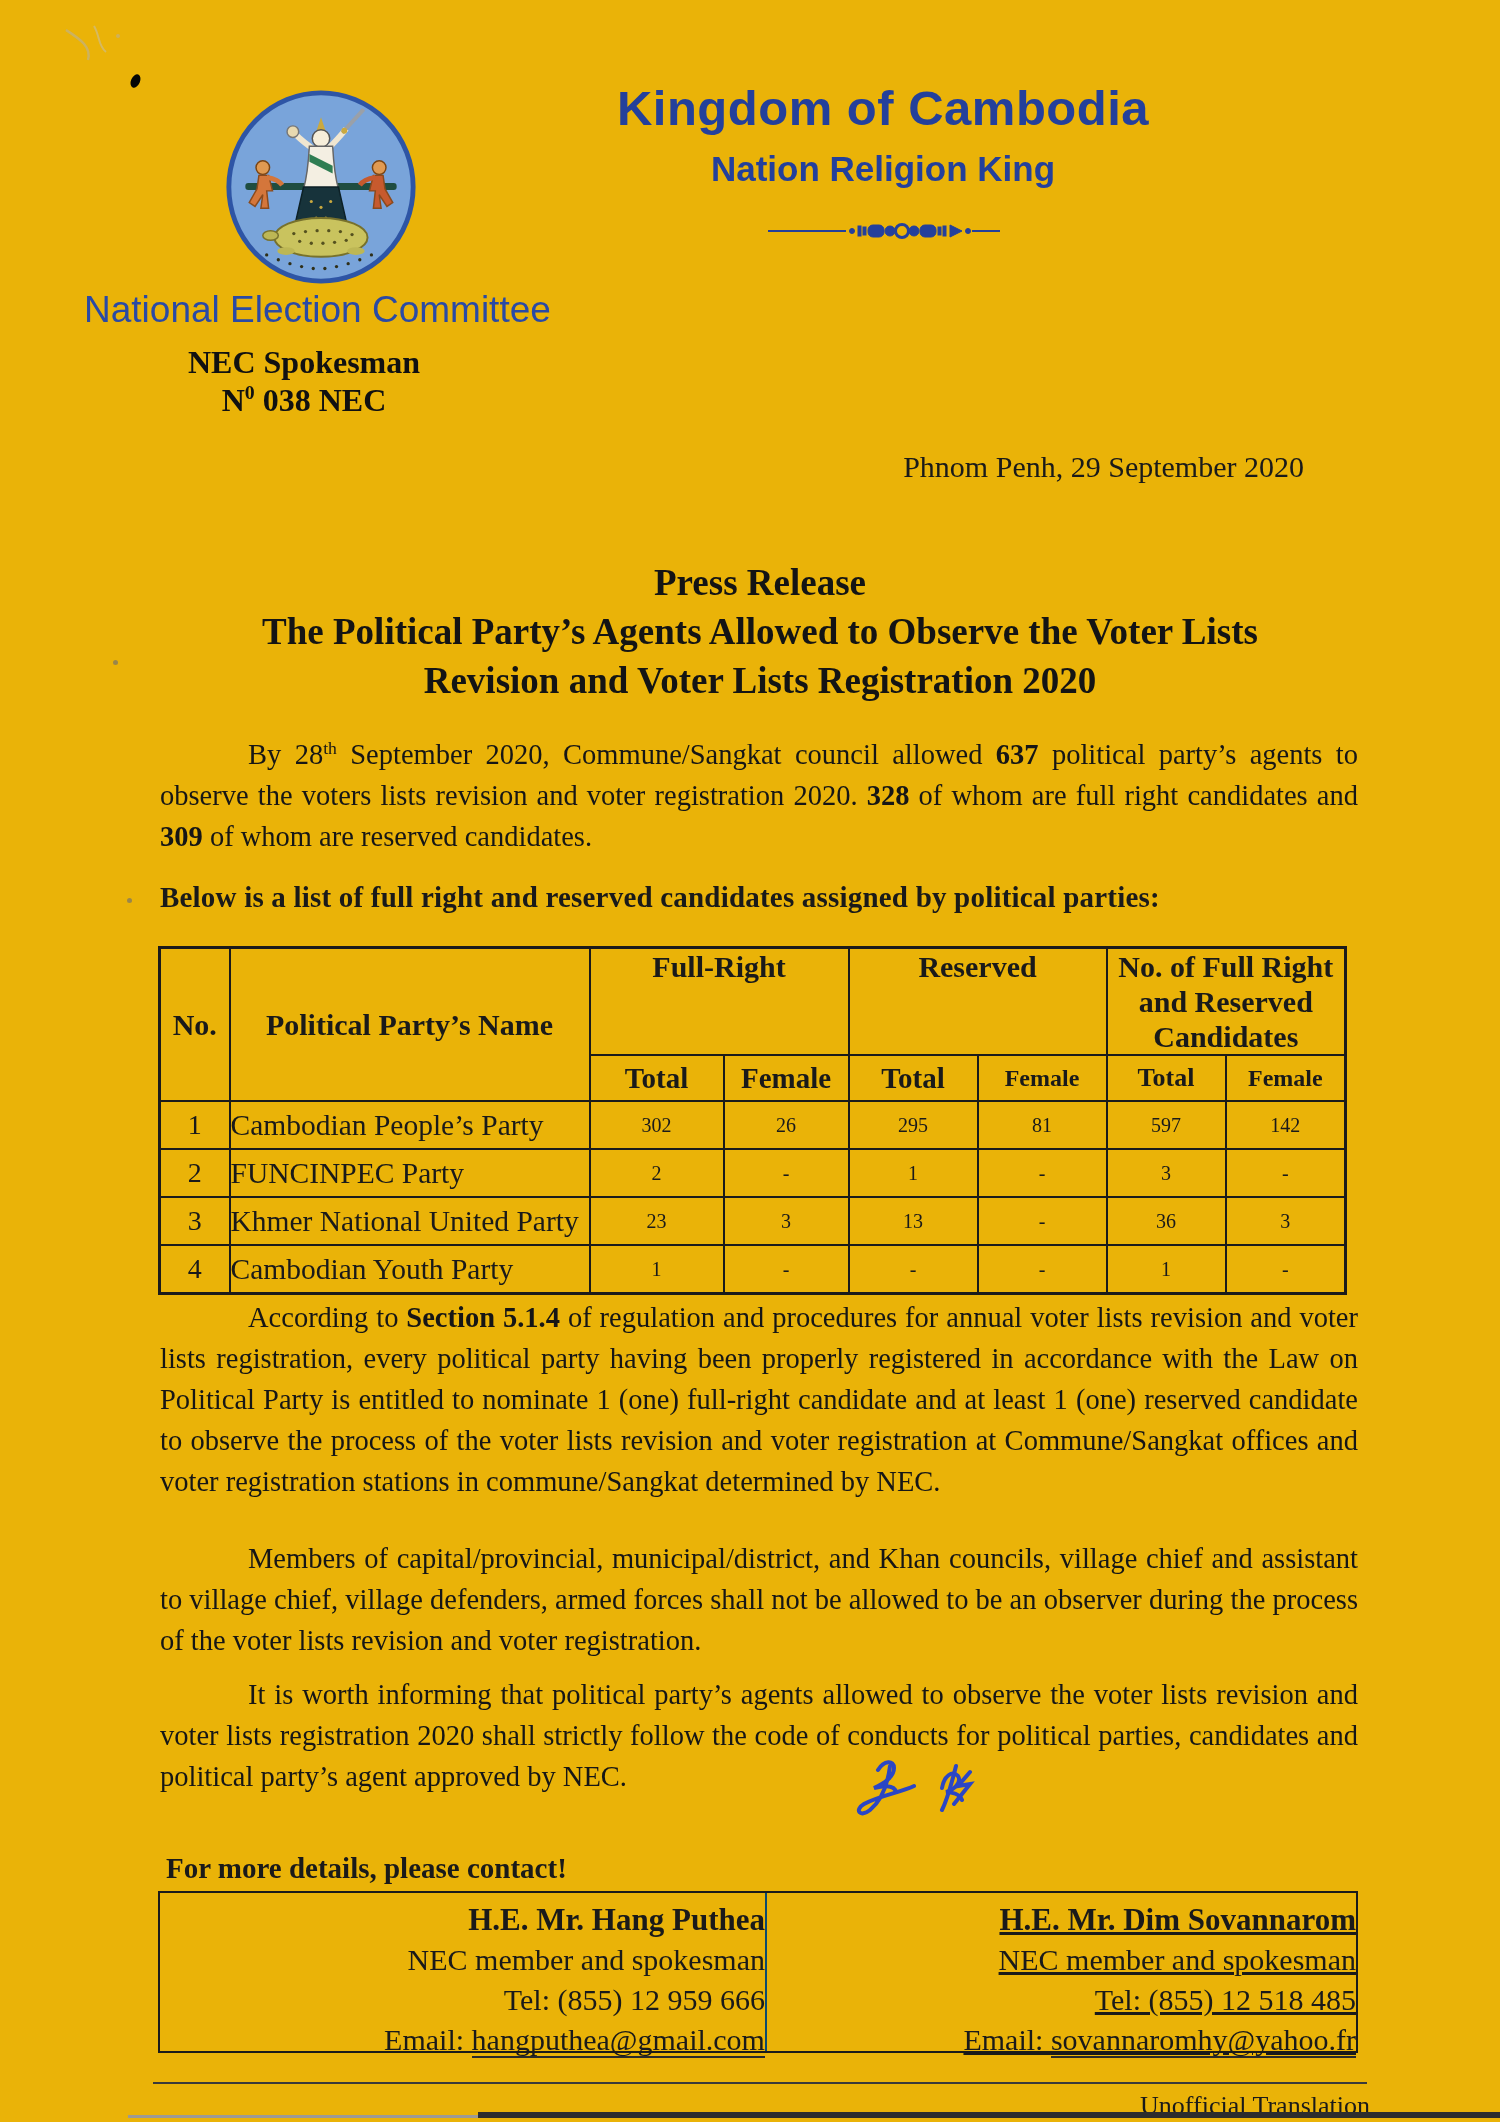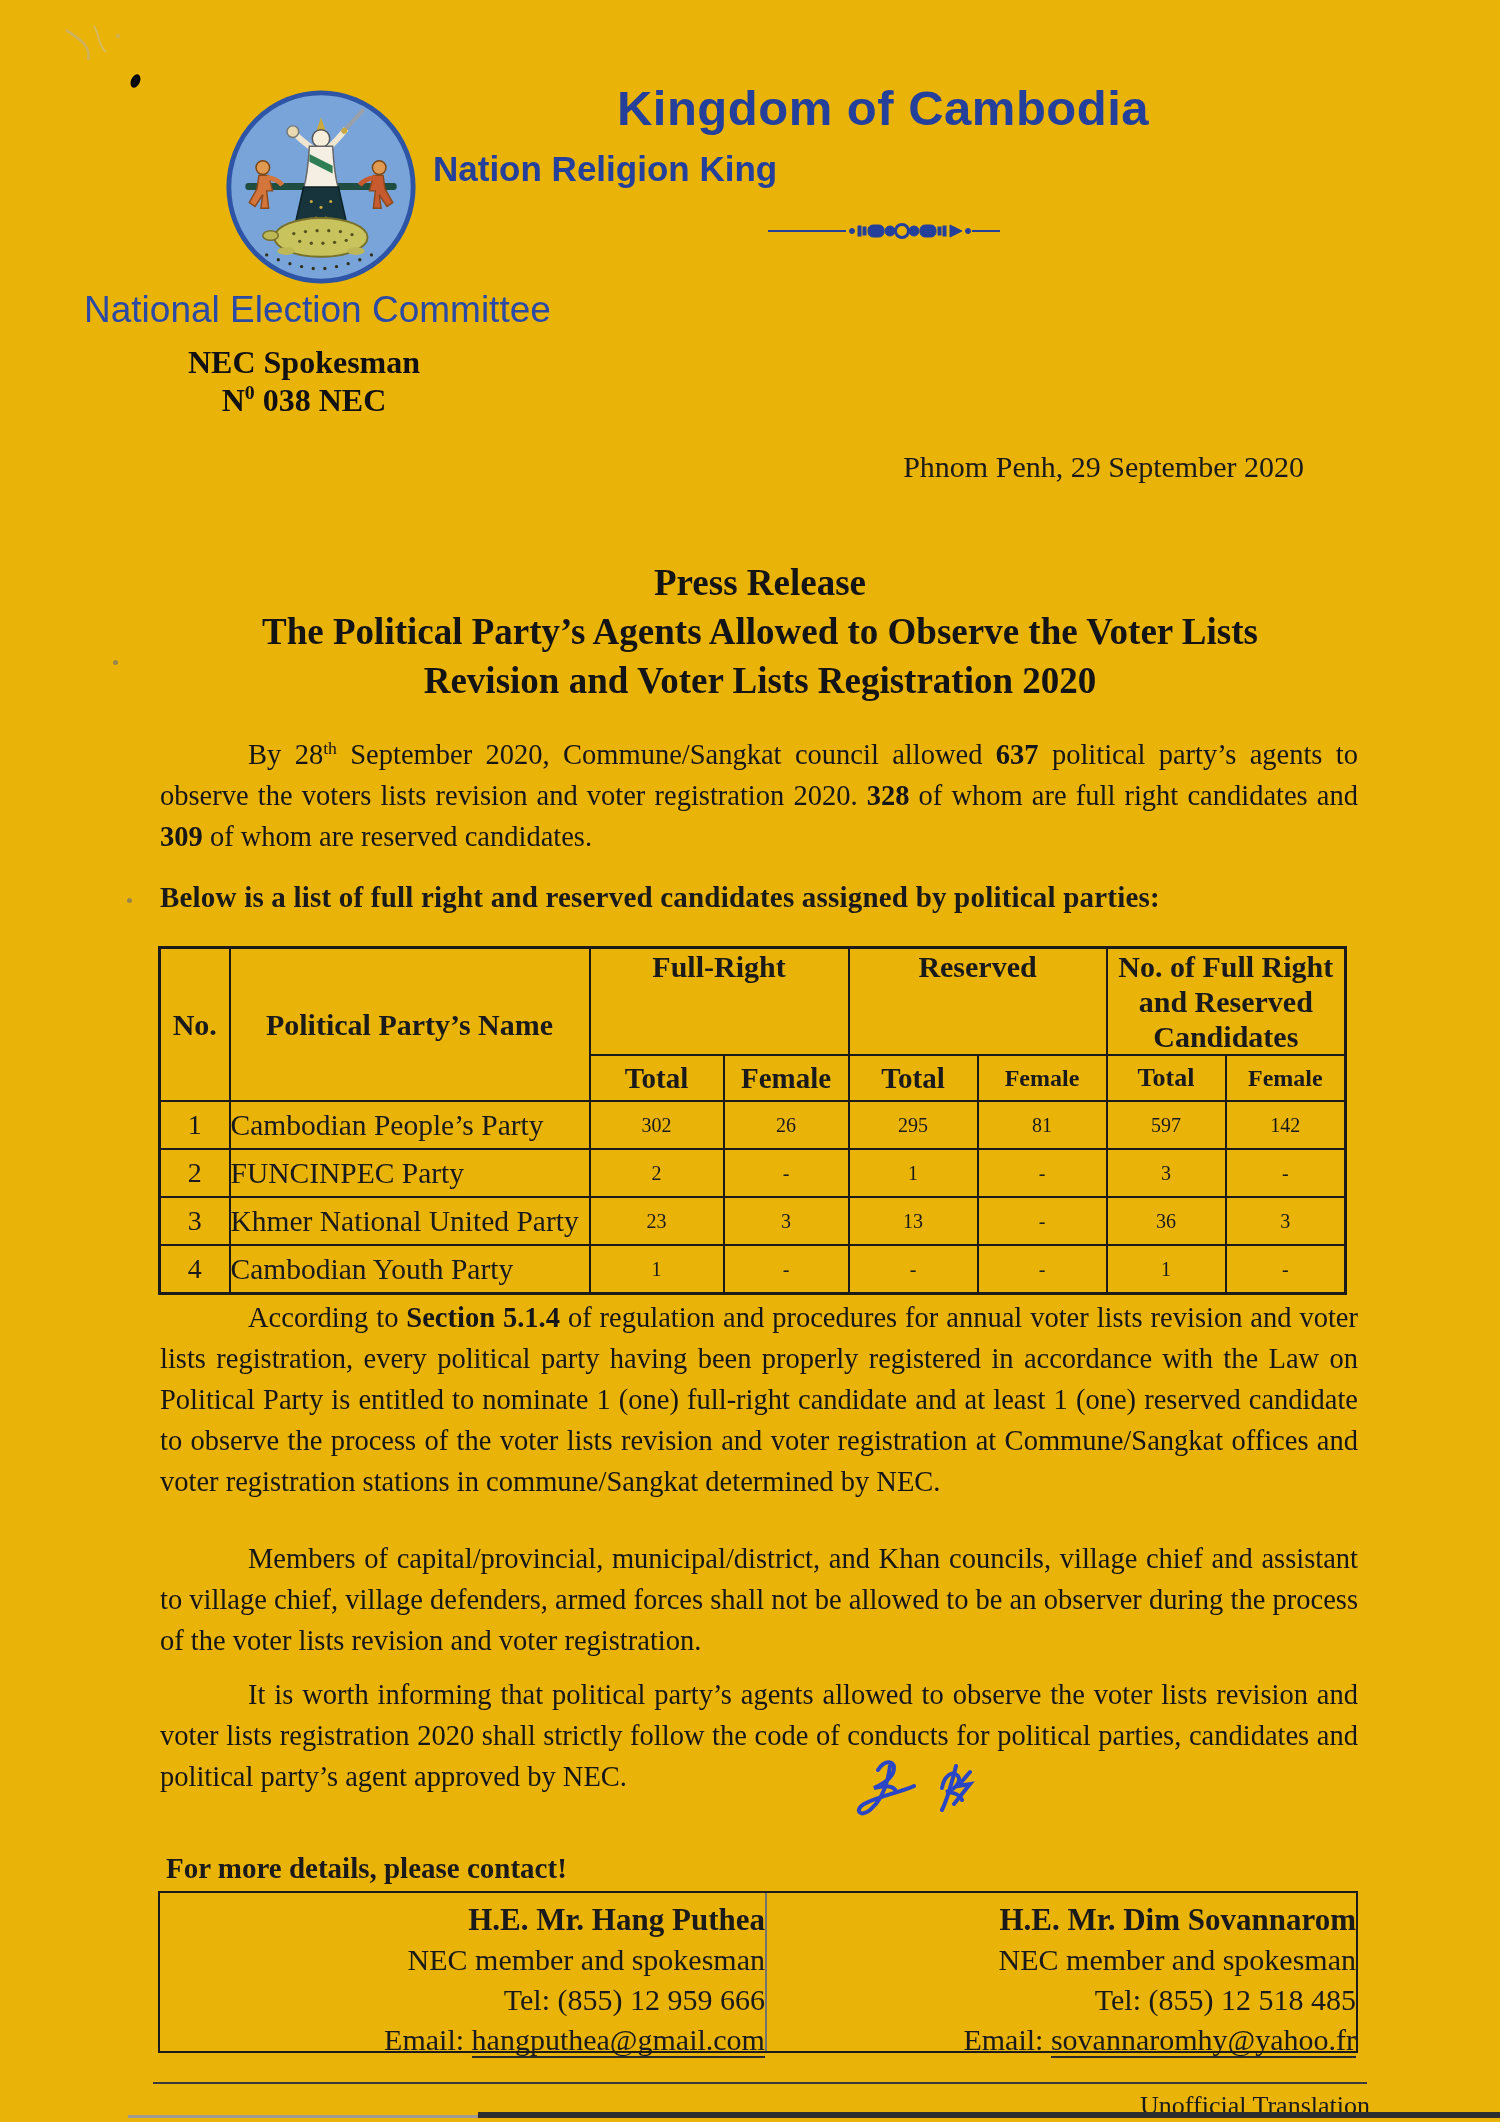--- a/index.html
+++ b/index.html
@@ -16,21 +16,21 @@
   .scan-dot{left:131px;top:74px;width:9px;height:14px;background:#060606;border-radius:50%;transform:rotate(24deg);}
   .scan-dot-sm1{left:113px;top:660px;width:5px;height:5px;background:#6f6f6f;border-radius:50%;opacity:.65;}
   .scan-dot-sm2{left:127px;top:898px;width:5px;height:5px;background:#6f6f6f;border-radius:50%;opacity:.65;}
   .smudge{left:48px;top:16px;width:130px;height:76px;}
 
   
   .logo{left:224px;top:88px;width:194px;height:198px;}
   .kingdom{left:433px;top:80px;width:900px;text-align:center;
     font-family:"Liberation Sans",sans-serif;font-weight:bold;font-size:49px;
     color:var(--brand-blue,#24409b);letter-spacing:.5px;}
-  .motto{left:433px;top:149px;width:900px;text-align:left;
+  .motto{left:433px;top:149px;width:900px;text-align:center;
     font-family:"Liberation Sans",sans-serif;font-weight:bold;font-size:35px;
     color:var(--brand-blue,#24409b);}
   .divider-wrap{left:768px;top:219px;width:232px;height:24px;}
   .committee{left:84px;top:289px;font-family:"Liberation Sans",sans-serif;
     font-size:37px;color:var(--committee-blue,#2a4aa5);}
   .spokes{left:84px;top:343px;width:440px;text-align:center;
     font-weight:bold;font-size:32px;line-height:38px;color:#111;}
   .dateline{left:880px;top:450px;width:424px;text-align:right;font-size:30px;}
 
   
@@ -62,21 +62,21 @@
 
   
   .sig{left:850px;top:1748px;width:138px;height:82px;}
 
   
   .contact-heading{left:166px;top:1852px;font-weight:bold;font-size:29px;}
   .contact-box{left:158px;top:1891px;width:1200px;height:162px;
     border:2px solid #1b1b1b;display:flex;box-sizing:border-box;}
   .contact-col{width:607px;box-sizing:border-box;padding:7px 0 0 22px;
     font-size:30px;line-height:40px;text-align:right;}
-  .contact-col.right{width:593px;border-left:2px solid #737373;padding-left:24px;}
+  .contact-col.right{width:593px;border-left:2px solid #0c4a6e;padding-left:24px;text-decoration:underline;}
   .c-name{font-weight:bold;font-size:31px;}
   .em-underline{border-bottom:2px solid #2a2a2a;}
 
   
   .footer-rule{left:153px;top:2082px;width:1214px;height:2px;background:#3a3a3a;}
   .footer-note{left:1000px;top:2091px;width:370px;text-align:right;font-size:26px;}
   .bottom-a{left:128px;top:2115px;width:350px;height:3px;background:#9d9a95;}
   .bottom-b{left:478px;top:2112px;width:1022px;height:6px;background:#2d2d2d;}
 
   .sig path{stroke:var(--signature-blue,#2b46c5);}

